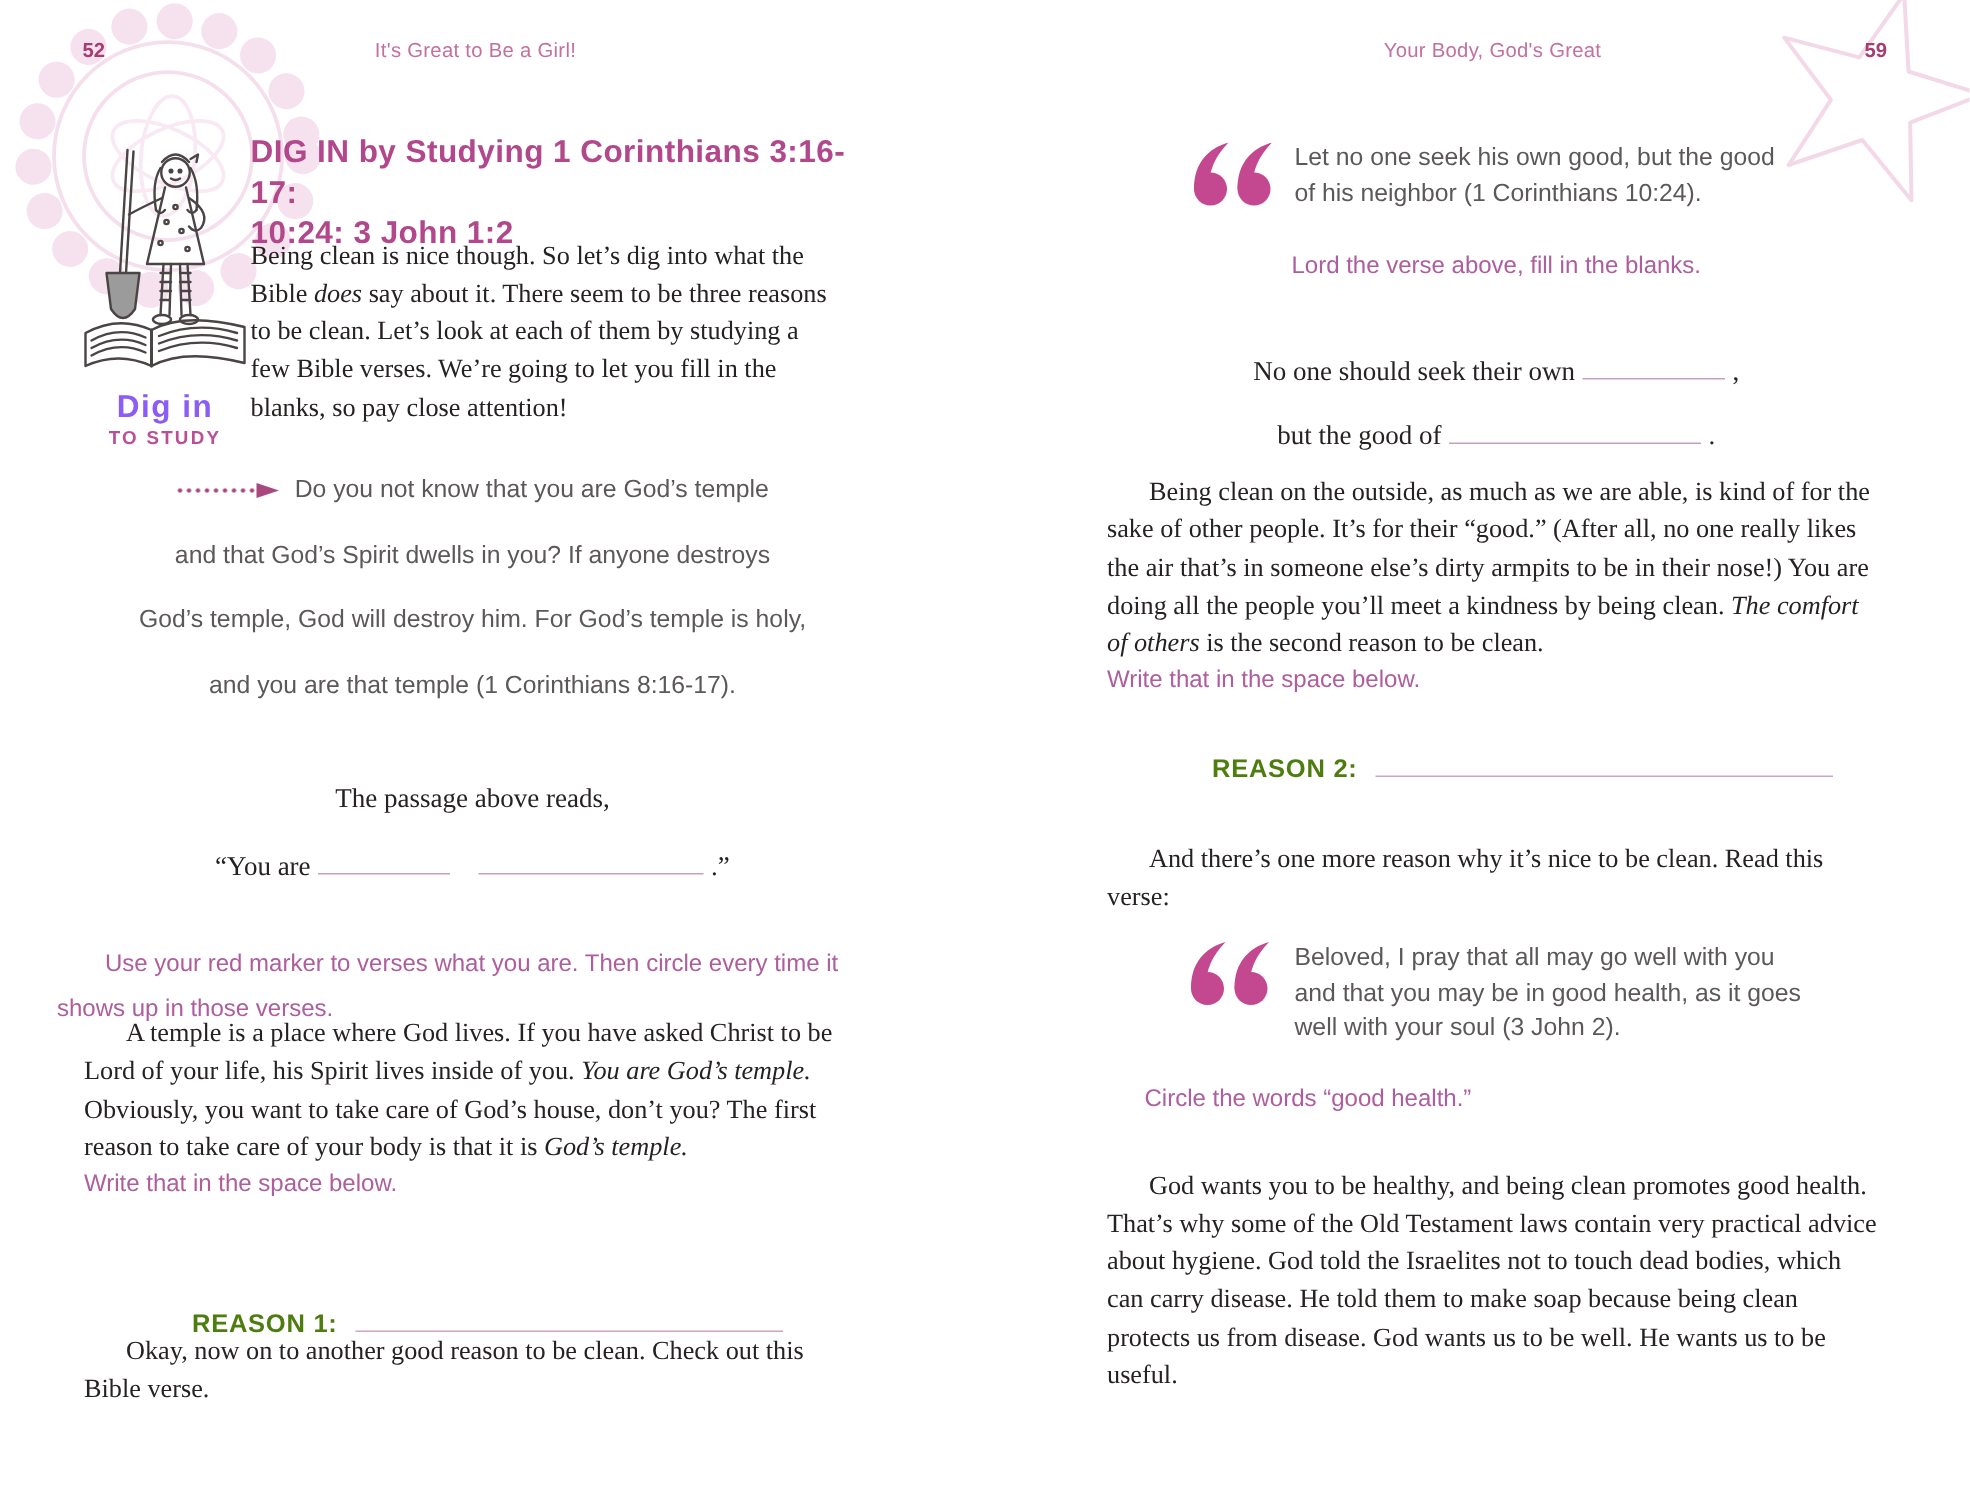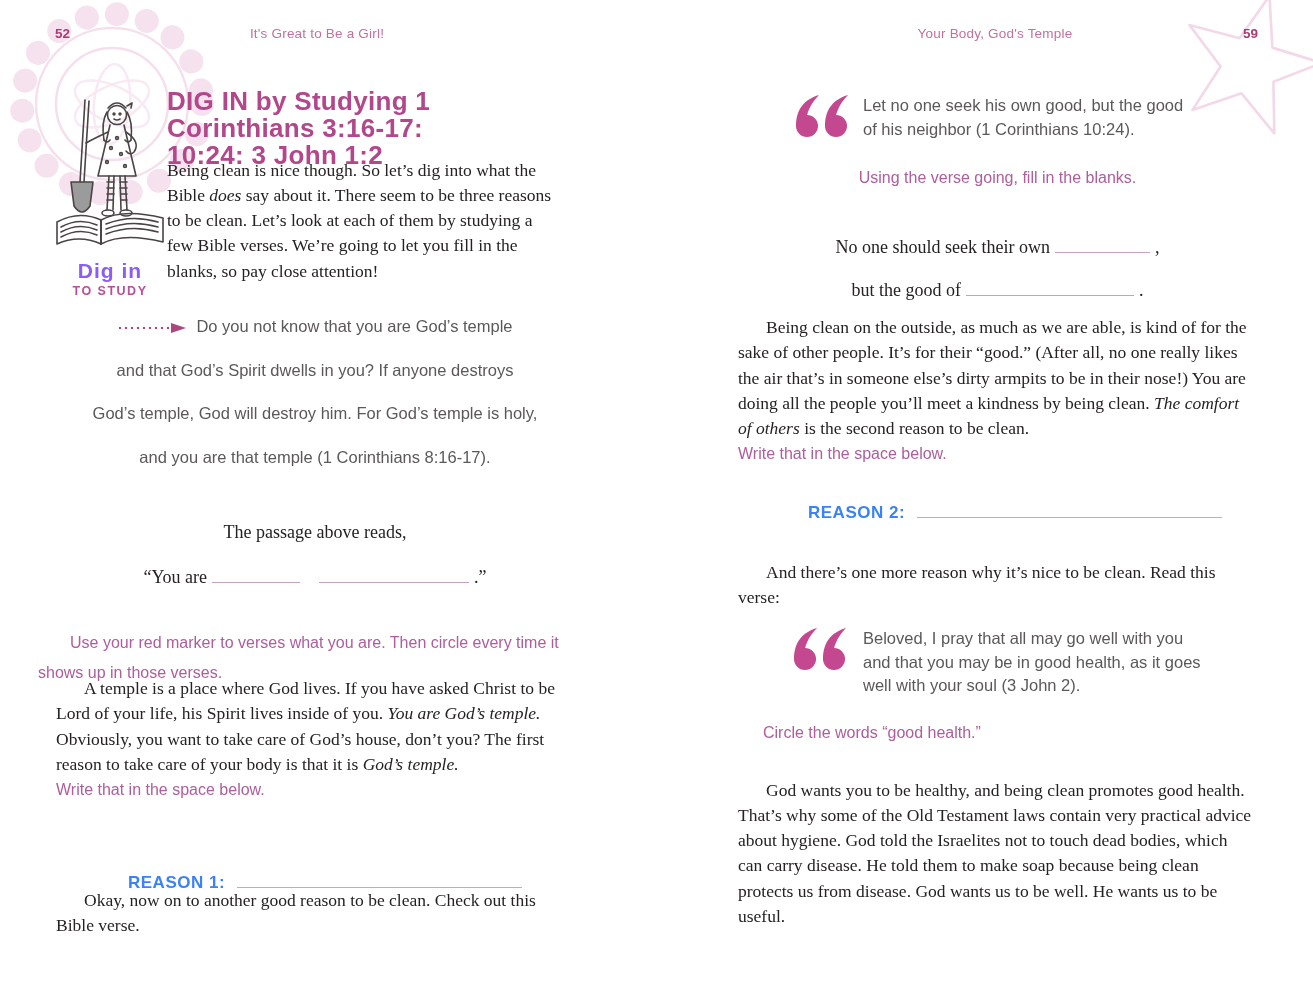--- a/index.html
+++ b/index.html
@@ -7,41 +7,41 @@
     position:relative;width:1313px;height:1000px;background:#ffffff;
     overflow:hidden;font-family:"Liberation Serif",serif;color:#272222;padding-left:36px;
   }
   .abs{position:absolute;}
   
   .running-header{font-family:"Liberation Sans",sans-serif;font-size:13.5px;
     color:#c2719f;text-align:center;letter-spacing:.2px;}
   .folio{font-family:"Liberation Sans",sans-serif;font-size:13.5px;font-weight:700;color:#a63c72;}
   
   .dig-heading{font-family:"Liberation Sans",sans-serif;font-weight:700;
-    font-size:26px;line-height:27px;color:#b2478b;letter-spacing:.3px;}
+    font-size:21px;line-height:27px;color:#b2478b;letter-spacing:.3px;}
   
   .par{font-size:17.5px;line-height:25.3px;}
   .indent{text-indent:28px;}
   .it{font-style:italic;}
   .pink-block{display:block;color:#ae5d9d;font-family:"Liberation Sans",sans-serif;
     font-size:16px;text-indent:0;}
   
   .verse-block{font-family:"Liberation Sans",sans-serif;font-size:16.5px;
     color:#5c5858;text-align:center;line-height:43.5px;}
   .quote-text{font-family:"Liberation Sans",sans-serif;font-size:16.5px;
     color:#5c5858;line-height:23.5px;}
   .sans-pink{font-family:"Liberation Sans",sans-serif;font-size:16px;color:#ae5d9d;}
   
   .fill-center{font-size:18px;text-align:center;}
   .blank{display:inline-block;border-bottom:1.4px solid #c7a0bd;height:1em;
     vertical-align:baseline;margin:0 5px;}
   .w88{width:88px;} .w150{width:150px;margin-left:14px;} .w95{width:95px;} .w168{width:168px;}
   
   .reason-label{font-family:"Liberation Sans",sans-serif;font-weight:700;
-    font-size:17px;color:#3b82f6;letter-spacing:.5px;}
+    font-size:17px;color:#4d7c0f;letter-spacing:.5px;}
   .reason-line{display:inline-block;border-bottom:1.6px solid #cfa3c2;height:14px;
     margin-left:12px;vertical-align:baseline;}
   .rl285{width:285px;} .rl305{width:305px;}
   
   .dots-arrow{display:inline-block;vertical-align:middle;margin-right:10px;line-height:0;}
   .dots{display:inline-block;width:54px;height:4px;vertical-align:middle;
     background-image:radial-gradient(circle,#a8487f 1.3px,transparent 1.6px);
     background-size:6px 4px;background-repeat:repeat-x;}
   .tri{display:inline-block;vertical-align:middle;width:0;height:0;
     border-left:15px solid #a8487f;border-top:5.5px solid transparent;border-bottom:5.5px solid transparent;}
@@ -144,38 +144,38 @@
   </div>
 
   <p class="abs par indent" style="left:56px;top:870px;width:512px;">Okay, now on to another good reason to be clean. Check out this Bible verse.</p>
 
   <svg class="abs" style="left:1172px;top:-12px;" width="155" height="155" viewBox="0 0 150 150">
     <polygon points="75,5 91.5,52.3 141.6,53.4 101.6,83.7 116.2,131.6 75,103 33.8,131.6 48.4,83.7 8.4,53.4 58.5,52.3" fill="none" stroke="#f3d9e7" stroke-width="2.6" stroke-linejoin="round" transform="rotate(16 75 75)"></polygon>
   </svg>
 
   <div class="abs folio" style="left:1243px;top:26px;">59</div>
 
-  <div class="abs running-header" style="left:835px;top:26px;width:320px;">Your Body, God's Temple</div>
+  <div class="abs running-header" style="left:835px;top:26px;width:320px;">Your Body, God's Great</div>
 
   <svg class="abs" style="left:795px;top:95px;" width="54" height="44" viewBox="0 0 54 44" fill="#c4488f">
     <g>
         <circle cx="12" cy="31" r="11"></circle>
         <path d="M1,31 C1,14 10,4 24,0 C15,9 11,19 11,29 Z"></path>
       </g>
     <g transform="translate(29,0)">
         <circle cx="12" cy="31" r="11"></circle>
         <path d="M1,31 C1,14 10,4 24,0 C15,9 11,19 11,29 Z"></path>
       </g>
   </svg>
   <div class="abs quote-text" style="left:863px;top:94px;width:330px;">
     <div>Let no one seek his own good, but the good</div>
     <div>of his neighbor (1 Corinthians 10:24).</div>
   </div>
 
-  <div class="abs sans-pink" style="left:740px;top:169px;width:515px;text-align:center;">Using the verse going, fill in the blanks.</div>
+  <div class="abs sans-pink" style="left:740px;top:169px;width:515px;text-align:center;">Lord the verse above, fill in the blanks.</div>
 
   <div class="abs fill-center" style="left:740px;top:234px;width:515px;">
     <span>No one should seek their own</span><span class="blank w95"></span><span>,</span>
   </div>
   <div class="abs fill-center" style="left:740px;top:277px;width:515px;">
     <span>but the good of</span><span class="blank w168"></span><span>.</span>
   </div>
 
   <p class="abs par indent" style="left:738px;top:315px;width:516px;margin:0;"><span>Being clean on the outside, as much as we are able, is kind of for the sake of other people. It’s for their “good.” (After all, no one really likes the air that’s in someone else’s dirty armpits to be in their nose!) You are doing all the people you’ll meet a kindness by being clean. </span><span class="it">The comfort of others</span><span> is the second reason to be clean.</span><span class="pink-block">Write that in the space below.</span></p>
 

